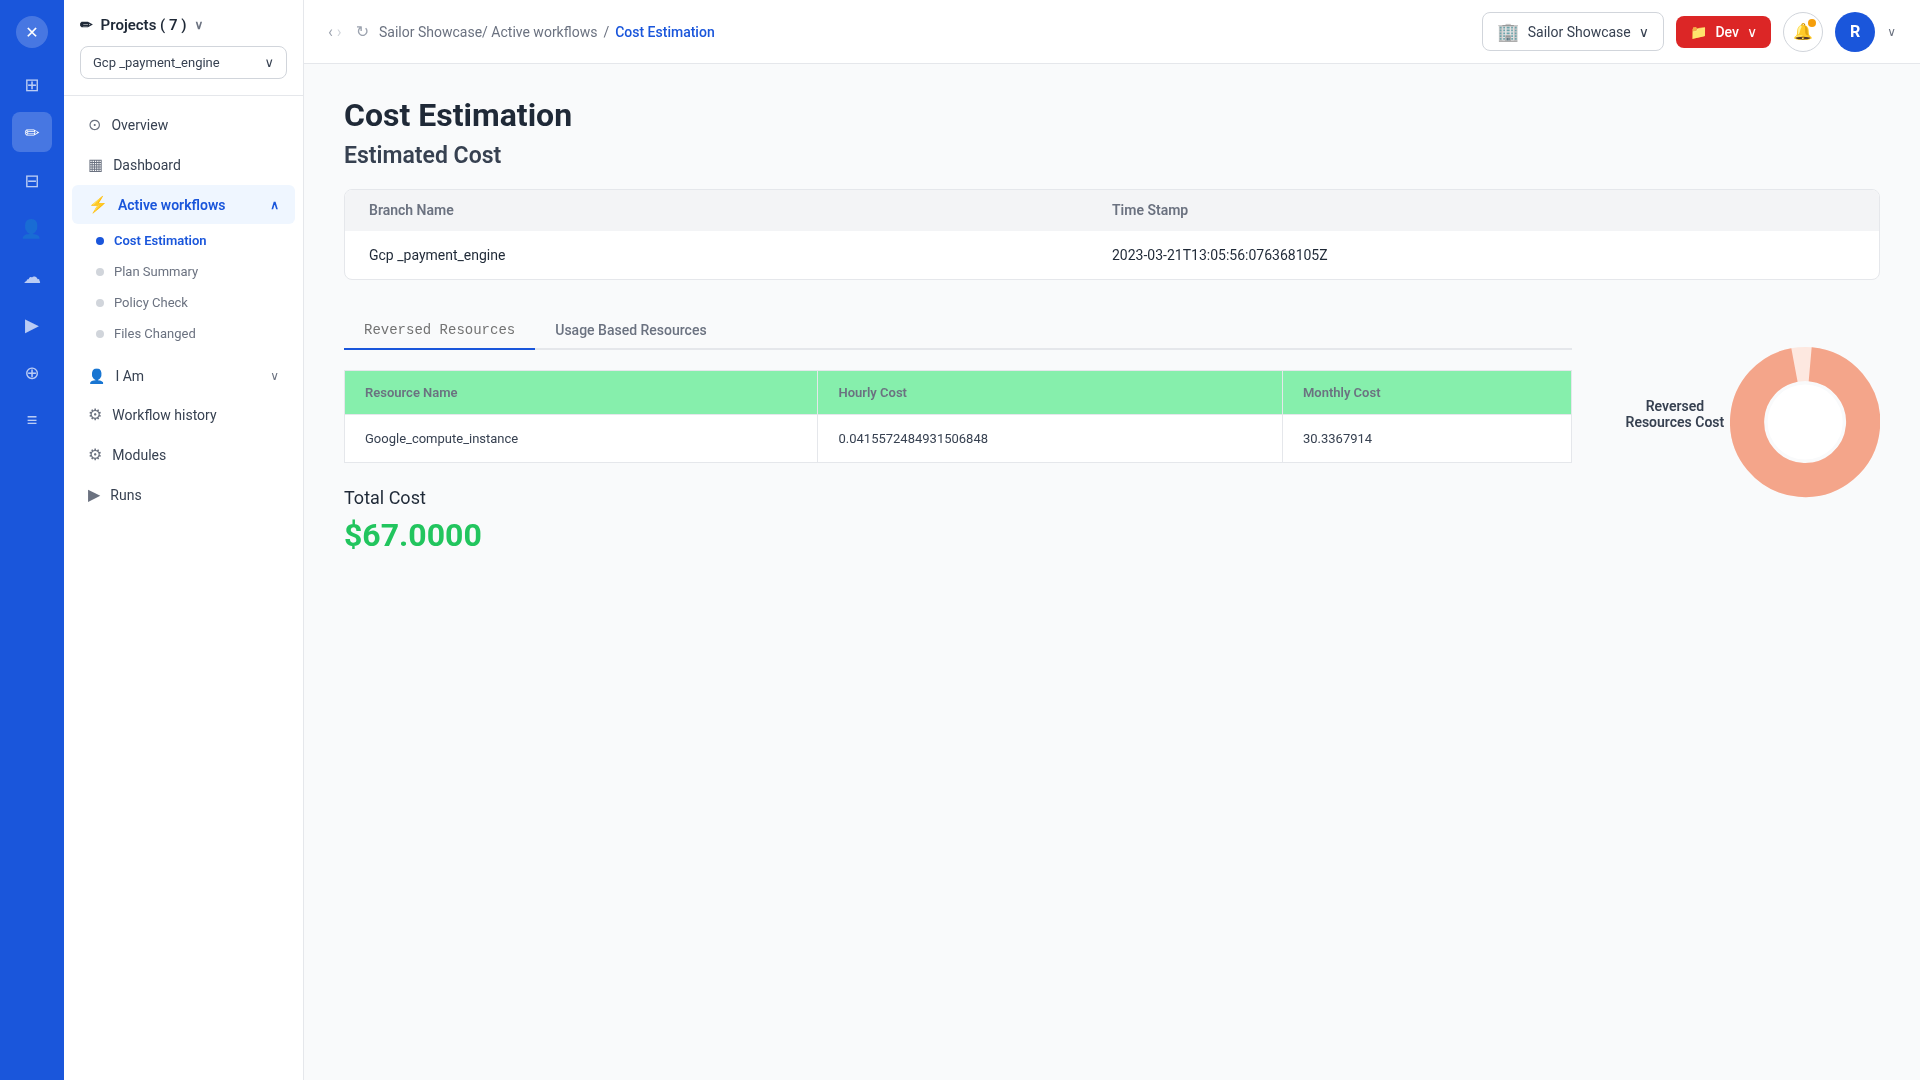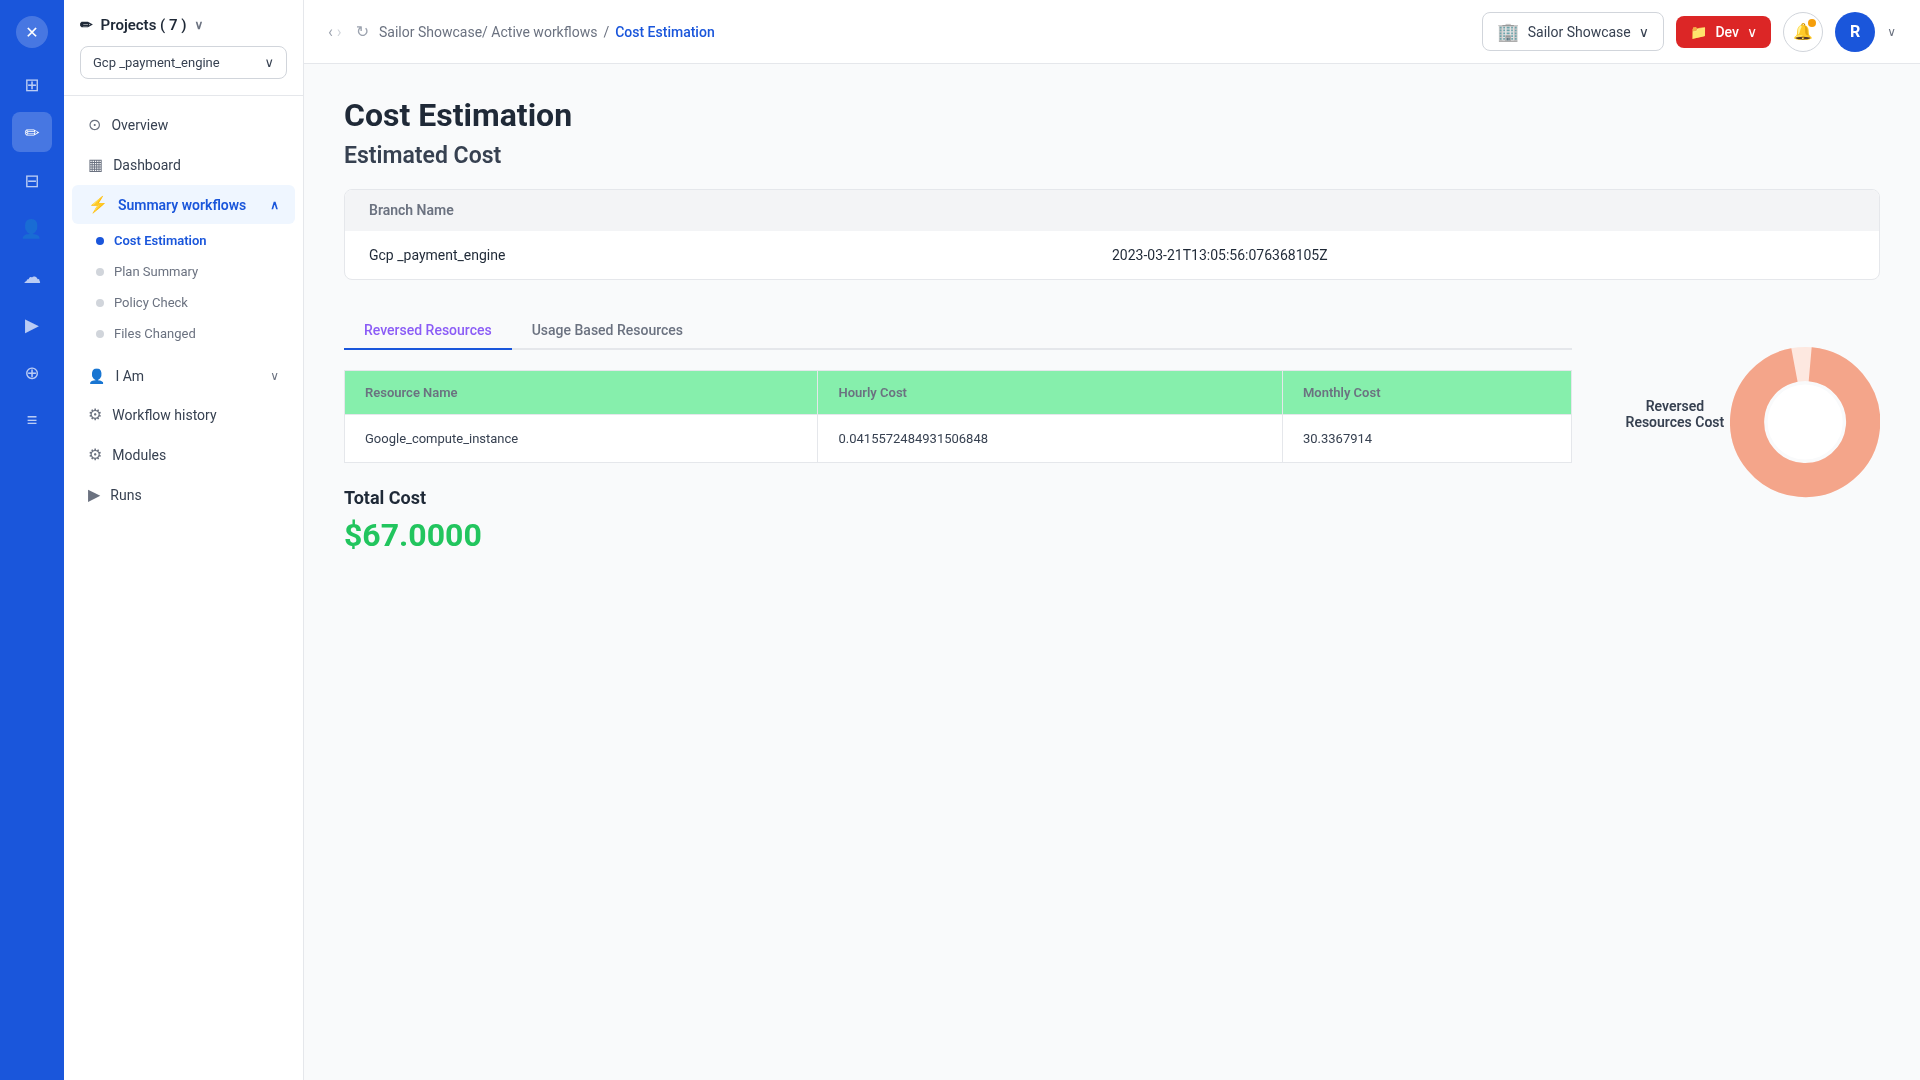--- a/index.html
+++ b/index.html
@@ -157,34 +157,34 @@
     .resource-cost-section { display: flex; gap: 48px; }
     .resource-cost-left { flex: 1; }
     .resource-cost-right { width: 260px; }
 
     .resource-title { font-size: 20px; font-weight: 700; color: #1f2937; margin-bottom: 20px; }
     .tabs { display: flex; gap: 0; border-bottom: 2px solid #e5e7eb; margin-bottom: 20px; }
     .tab {
       padding: 10px 20px; font-size: 14px; font-weight: 500; cursor: pointer;
       color: #6b7280; border-bottom: 2px solid transparent; margin-bottom: -2px;
     }
-    .tab.active { color: #8b5cf6; border-bottom-color: #1a56db; }
+    .tab.active { color: #737373; border-bottom-color: #1a56db; font-family: Liberation Mono, monospace; }
 
     .resource-table { width: 100%; border-collapse: collapse; }
     .resource-table th {
       background: #86efac; padding: 14px 20px; text-align: left;
       font-size: 13px; font-weight: 600; color: #6b7280;
       border: 1px solid #e5e7eb;
     }
     .resource-table td {
       padding: 16px 20px; font-size: 13px; color: #374151;
       border: 1px solid #e5e7eb; background: white;
     }
 
-    .total-cost-label { font-size: 18px; font-weight: 700; color: #1f2937; margin-top: 24px; margin-bottom: 8px; }
+    .total-cost-label { font-size: 18px; font-weight: 400; color: #1f2937; margin-top: 24px; margin-bottom: 8px; }
     .total-cost-value { font-size: 32px; font-weight: 700; color: #22c55e; }
 
     
     .donut-container { display: flex; flex-direction: row; align-items: center; }
     .donut-title { font-size: 14px; font-weight: 600; color: #374151; margin-bottom: 16px; text-align: center; }
     .donut-svg { width: 220px; height: 220px; }
   </style>
 </head>
 <body>
 
@@ -217,21 +217,21 @@
     <div class="nav-item">
       <span class="nav-icon">⊙</span>
       <span>Overview</span>
     </div>
     <div class="nav-item">
       <span class="nav-icon">▦</span>
       <span>Dashboard</span>
     </div>
     <div class="nav-item active-section">
       <span class="nav-icon">⚡</span>
-      <span>Summary workflows</span>
+      <span>Active workflows</span>
       <span style="margin-left:auto; font-size:12px;">∧</span>
     </div>
     <div class="sub-nav">
       <div class="sub-nav-item active">
         <span class="dot"></span>
         <span>Cost Estimation</span>
       </div>
       <div class="sub-nav-item">
         <span class="dot"></span>
         <span>Plan Summary</span>
@@ -302,20 +302,21 @@
     </div>
   </div>
 
   <div class="content">
     <h1 class="page-title">Cost Estimation</h1>
     <div class="section-title">Estimated Cost</div>
 
     <div class="estimated-cost-row">
       <div class="ec-header">
         <span>Branch Name</span>
+        <span>Time Stamp</span>
       </div>
       <div class="ec-row">
         <span>Gcp _payment_engine</span>
         <span>2023-03-21T13:05:56:076368105Z</span>
       </div>
     </div>
 
     <div class="resource-cost-section">
       <div class="resource-cost-left">
 

